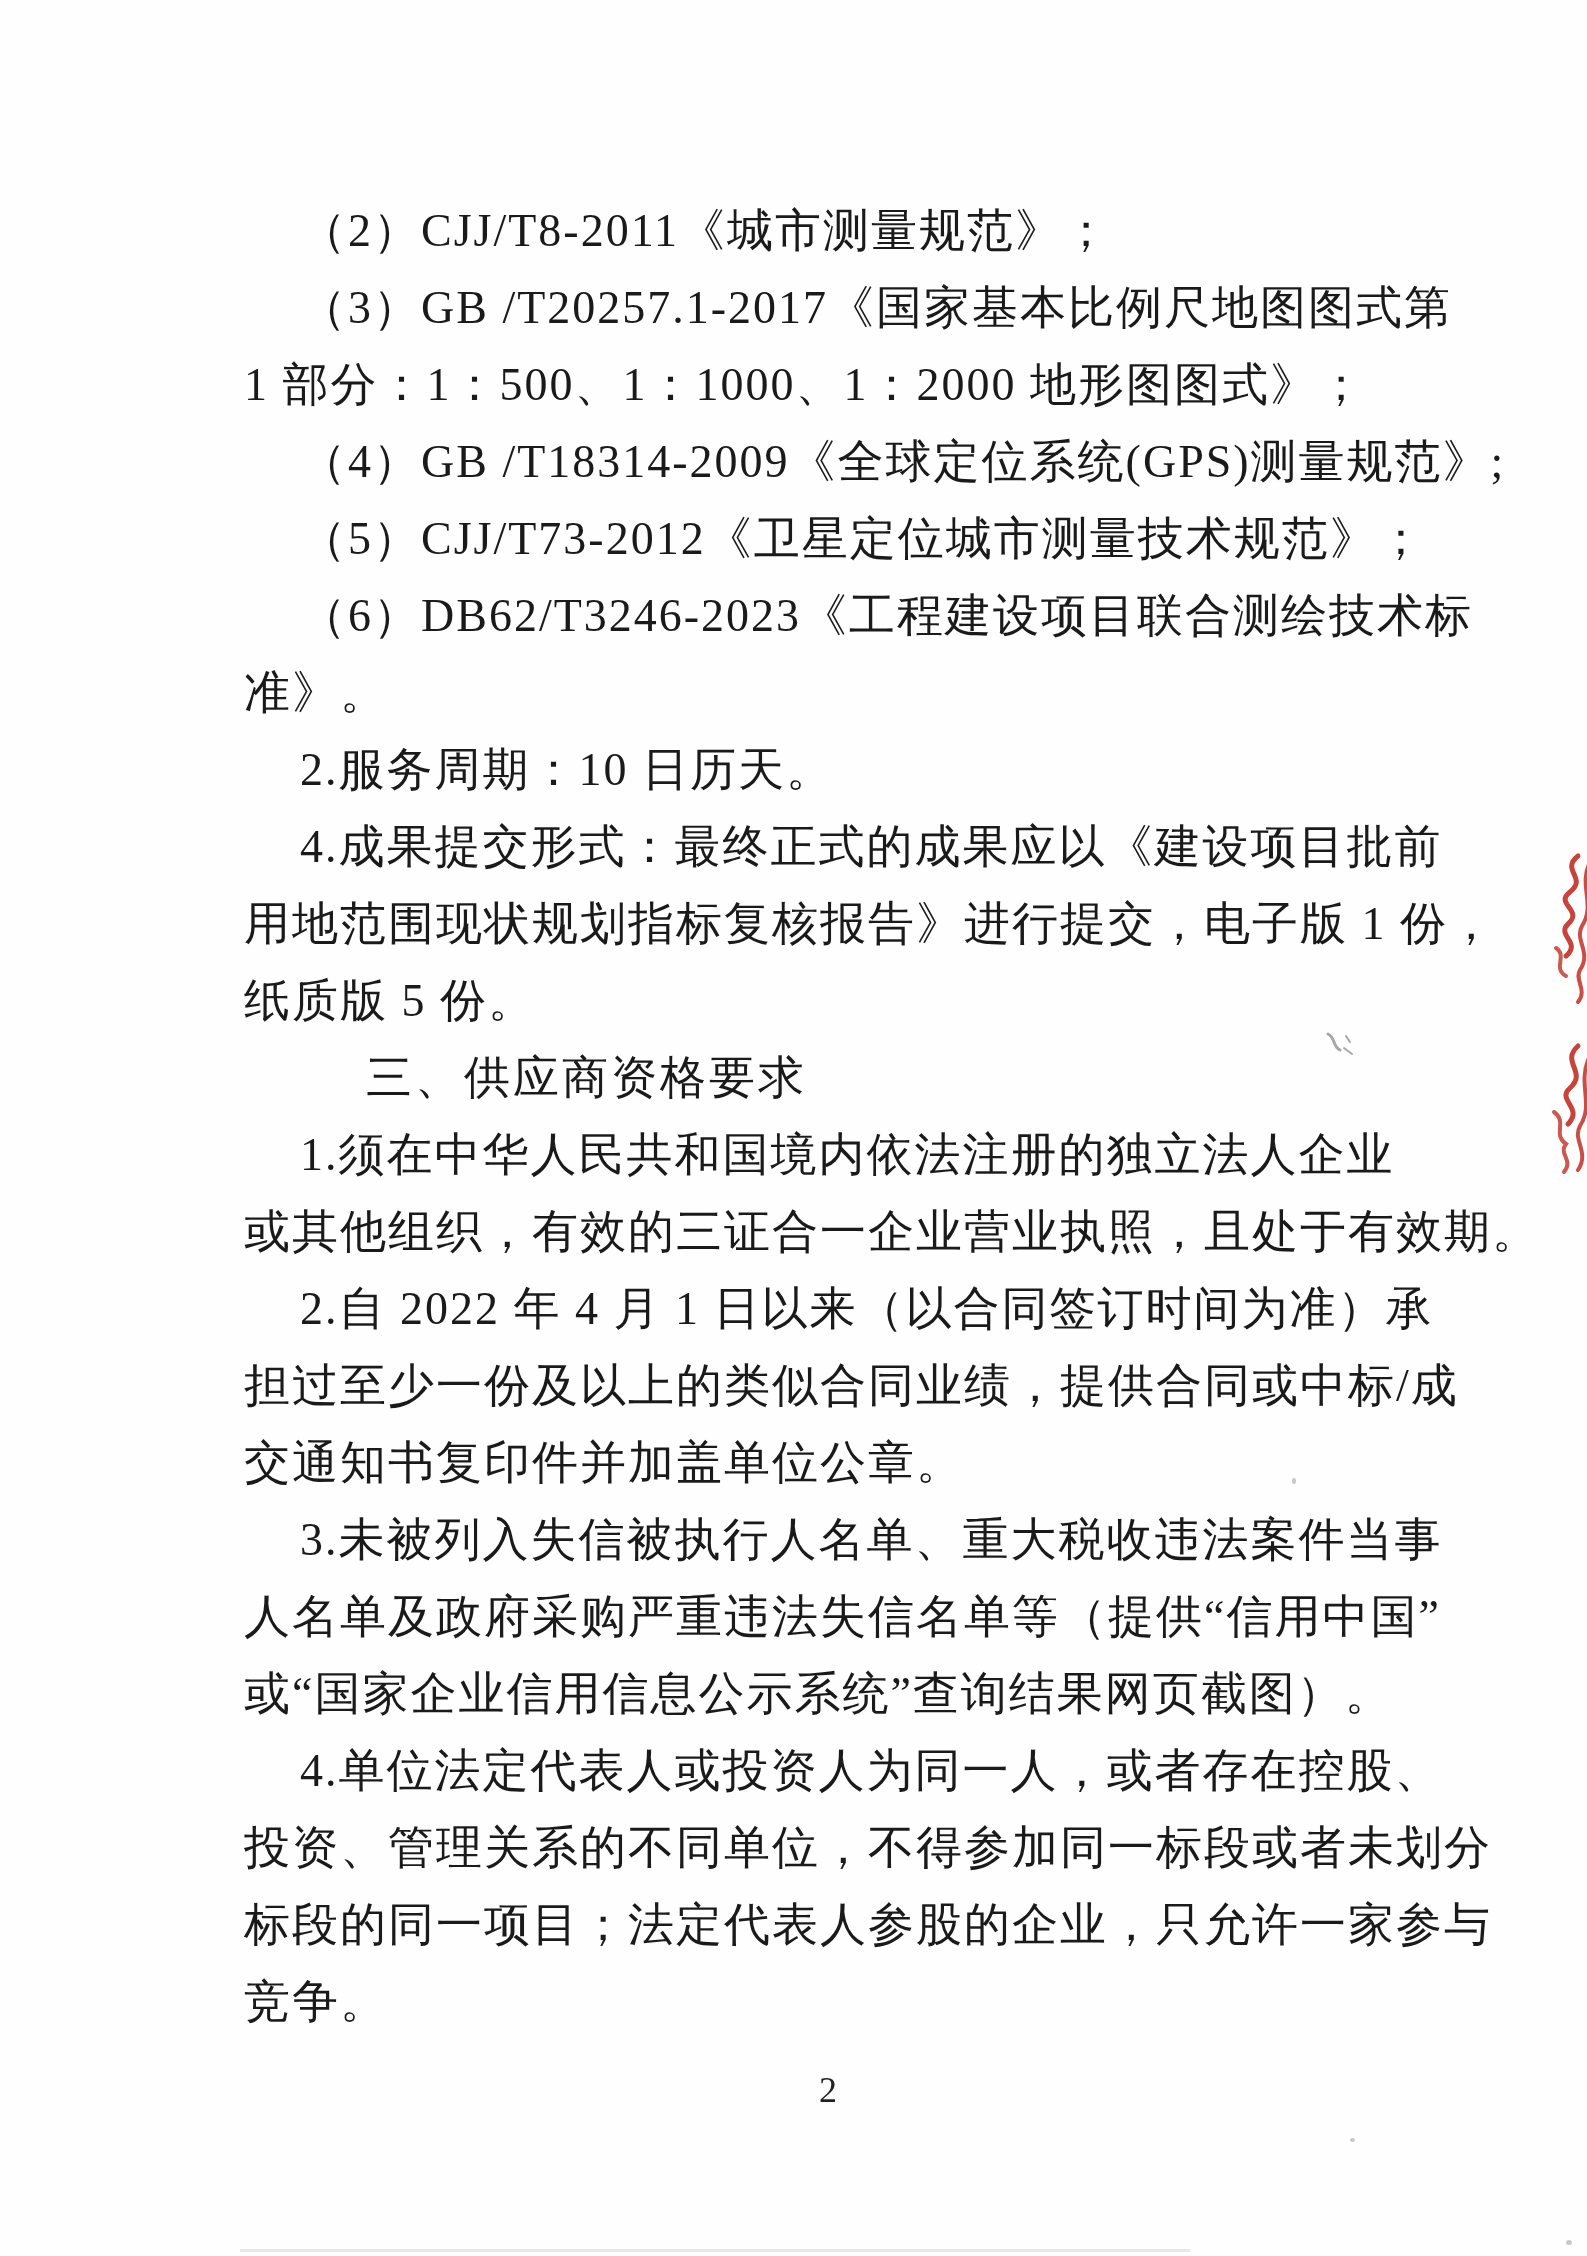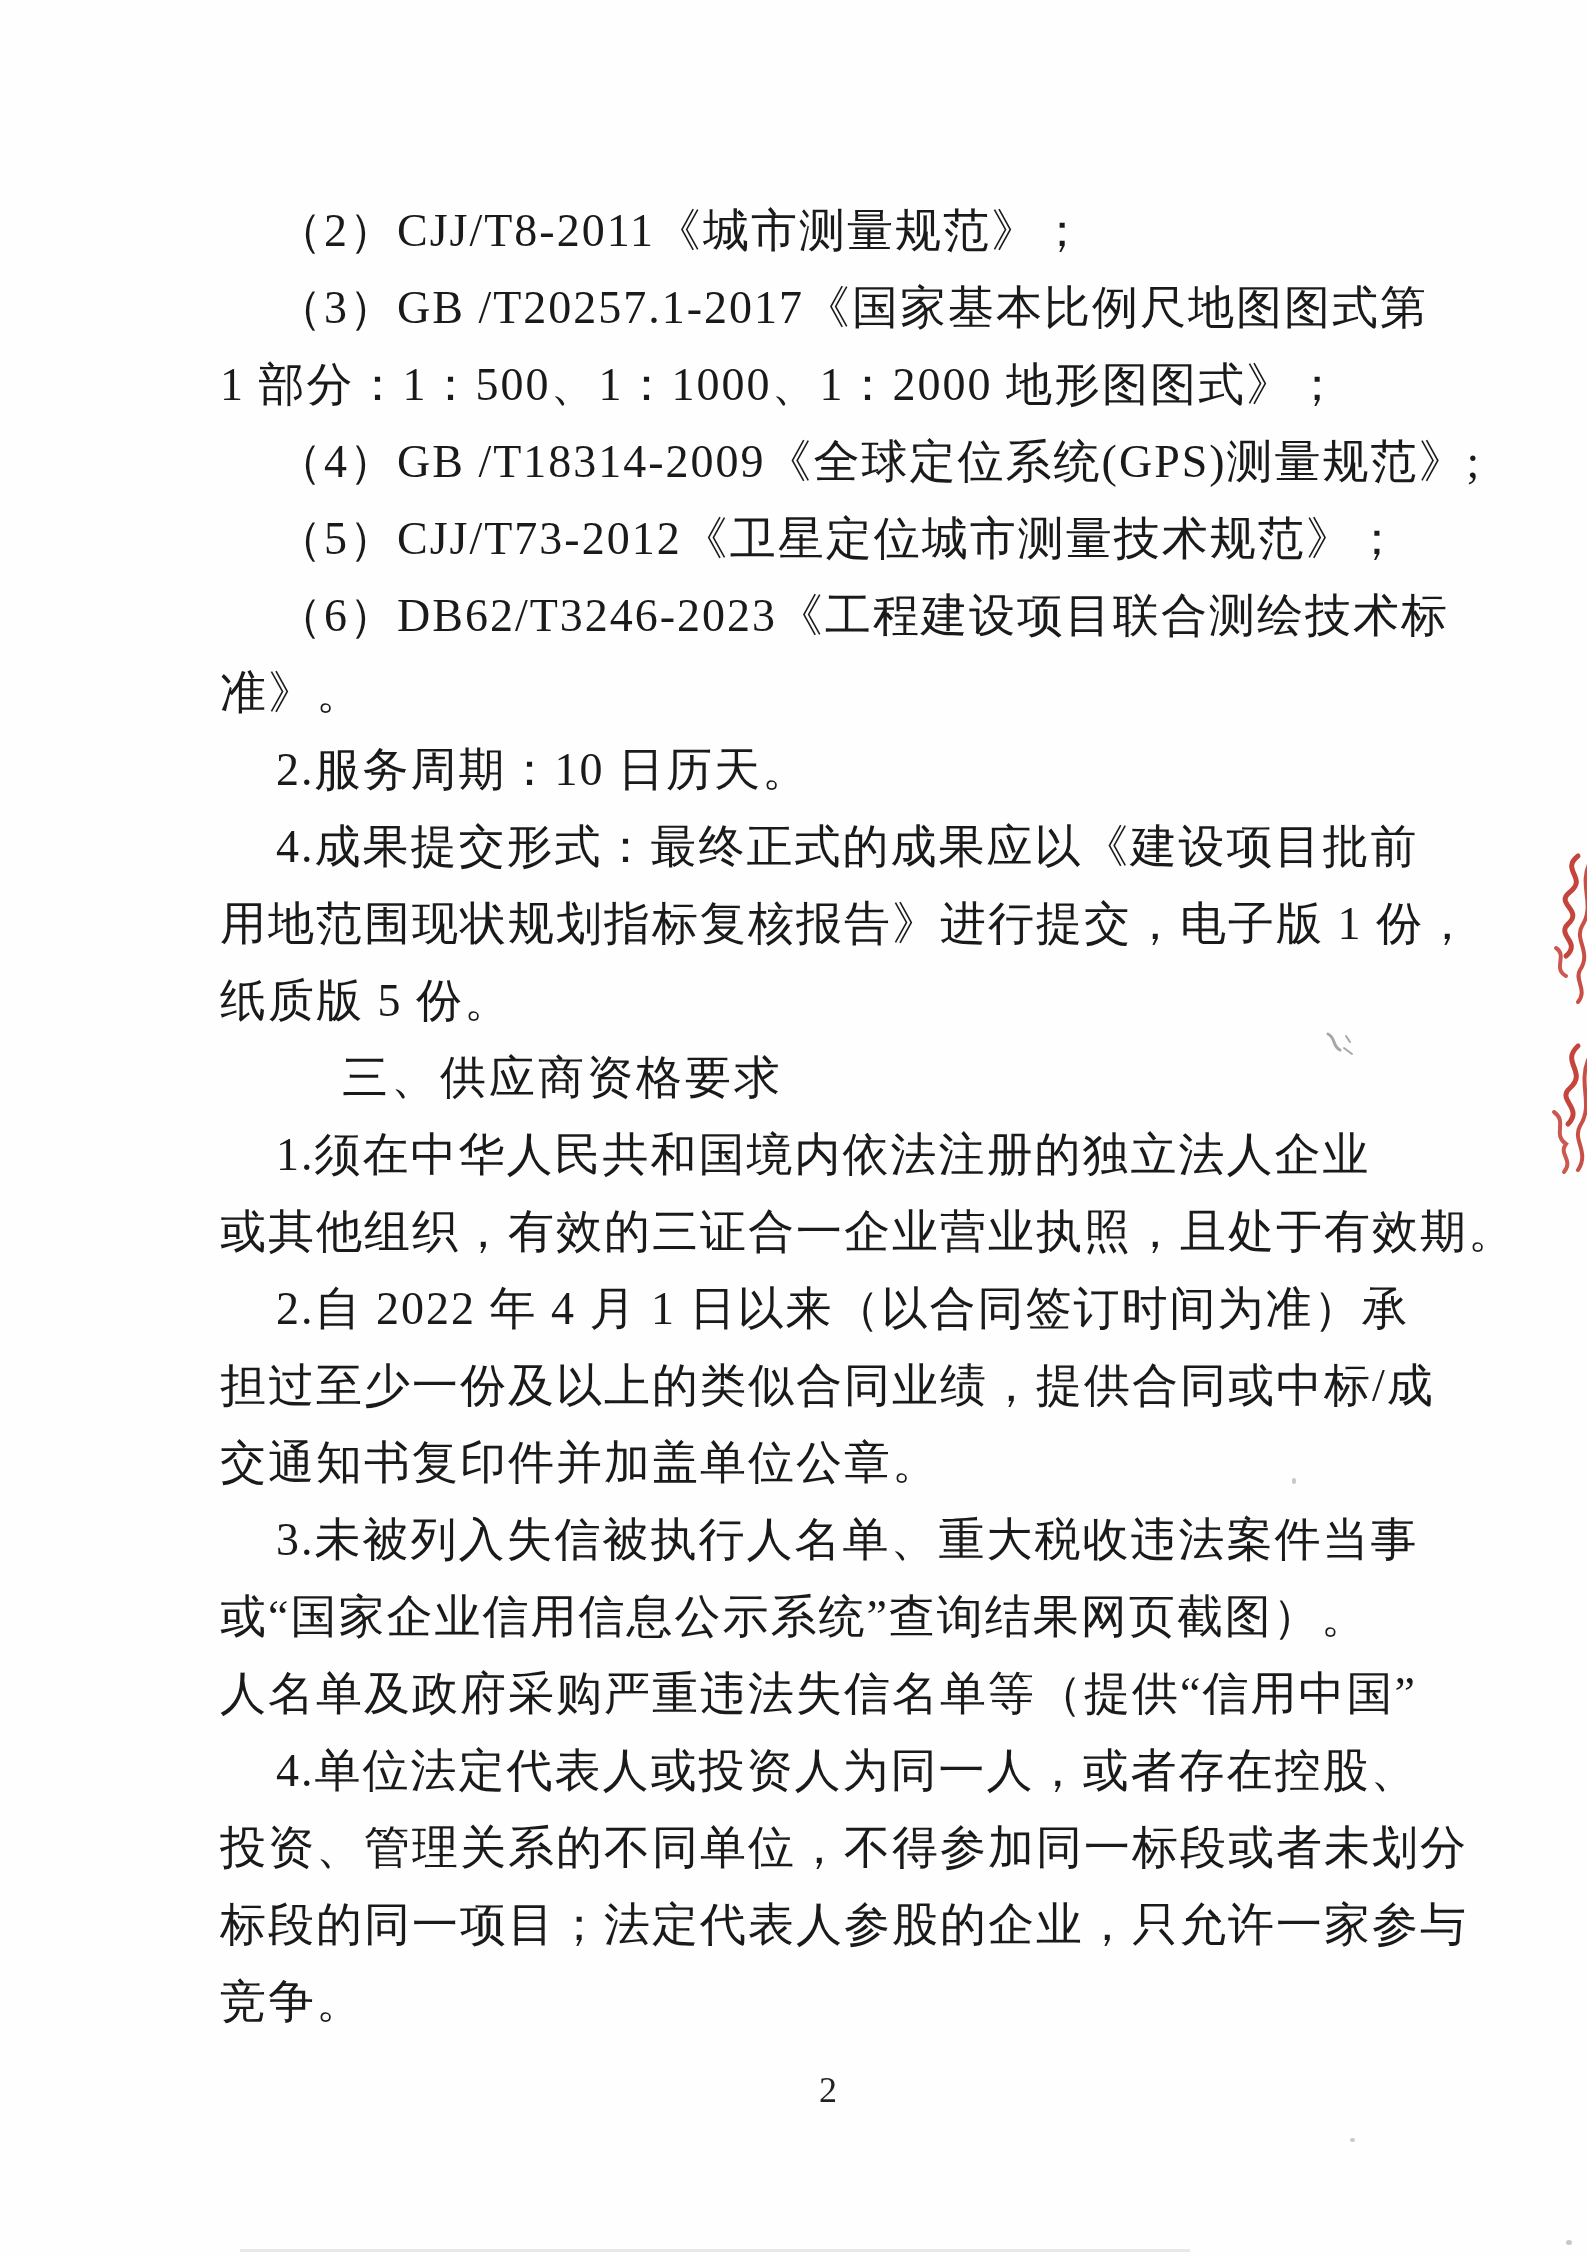--- a/index.html
+++ b/index.html
@@ -11,21 +11,21 @@
     position: relative;
     width: 1587px;
     height: 2256px;
     background: #fefefe;
     overflow: hidden;
     font-family: "Liberation Serif", "DejaVu Serif", serif;
     color: #1a1a1a;
   }
   .textblock {
     position: absolute;
-    left: 220px;
+    left: 244px;
     top: 192px;
     width: 1250px;
   }
   .line {
     height: 77px;
     line-height: 77px;
     font-size: 46px;
     letter-spacing: 2px;
     white-space: nowrap;
     text-align: left;
@@ -88,22 +88,22 @@
     <div class="line indent">4.成果提交形式：最终正式的成果应以《建设项目批前</div>
     <div class="line">用地范围现状规划指标复核报告》进行提交，电子版 1 份，</div>
     <div class="line">纸质版 5 份。</div>
     <div class="line heading">三、供应商资格要求</div>
     <div class="line indent">1.须在中华人民共和国境内依法注册的独立法人企业</div>
     <div class="line">或其他组织，有效的三证合一企业营业执照，且处于有效期。</div>
     <div class="line indent">2.自 2022 年 4 月 1 日以来（以合同签订时间为准）承</div>
     <div class="line">担过至少一份及以上的类似合同业绩，提供合同或中标/成</div>
     <div class="line">交通知书复印件并加盖单位公章。</div>
     <div class="line indent">3.未被列入失信被执行人名单、重大税收违法案件当事</div>
+    <div class="line">人名单及政府采购严重违法失信名单等（提供“信用中国”</div>
     <div class="line">或“国家企业信用信息公示系统”查询结果网页截图）。</div>
-    <div class="line">人名单及政府采购严重违法失信名单等（提供“信用中国”</div>
     <div class="line indent">4.单位法定代表人或投资人为同一人，或者存在控股、</div>
     <div class="line">投资、管理关系的不同单位，不得参加同一标段或者未划分</div>
     <div class="line">标段的同一项目；法定代表人参股的企业，只允许一家参与</div>
     <div class="line">竞争。</div>
   </div>
 
   <div class="page-number">2</div>
 
   <svg class="red-mark" style="left:1538px; top:852px;" width="60" height="155" viewBox="0 0 60 155">
     <path d="M40,4 C22,18 50,26 32,40 C16,52 46,58 30,72 C18,84 44,90 28,104" fill="none" stroke="#bf3026" stroke-width="5" stroke-linecap="round" opacity="0.9"></path>

